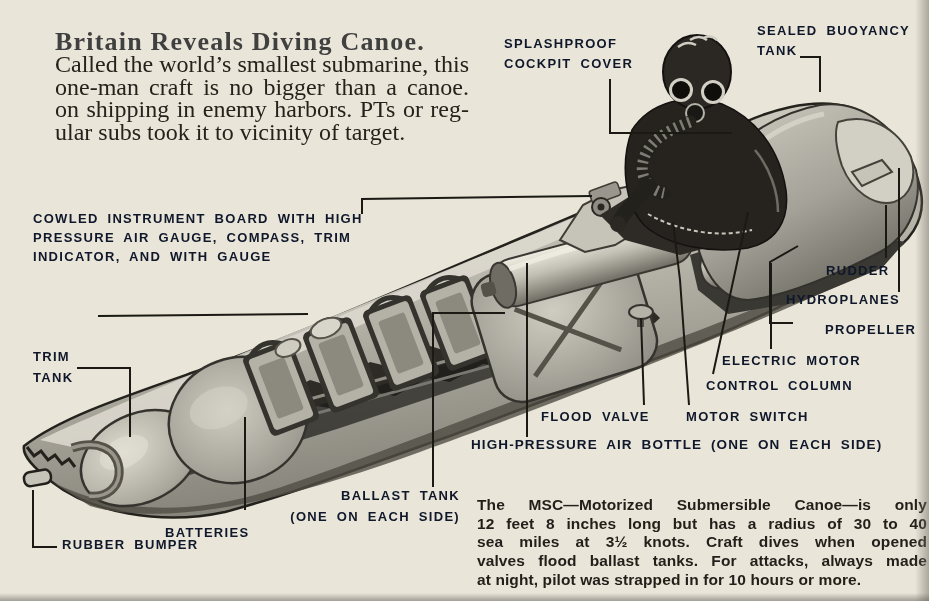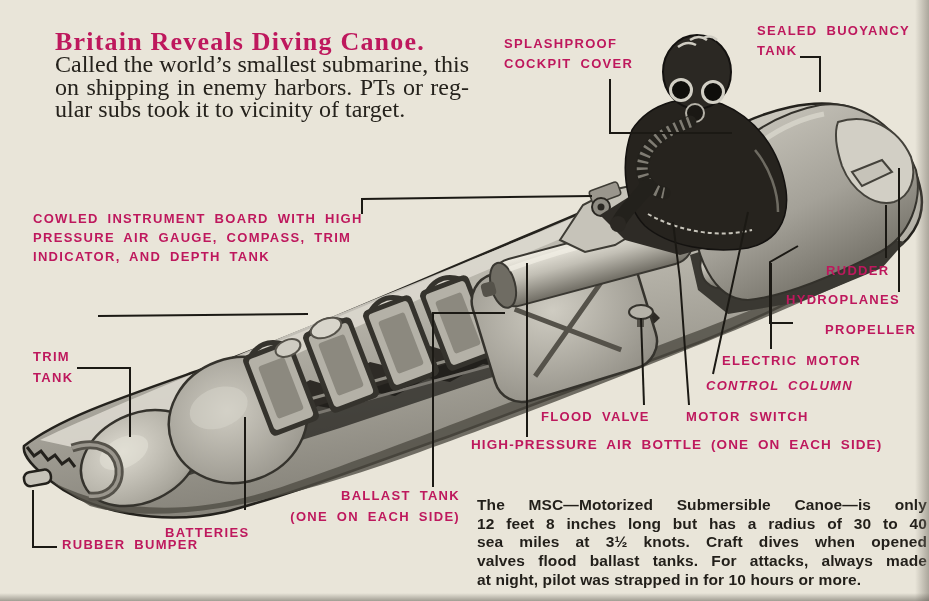--- a/index.html
+++ b/index.html
@@ -10,53 +10,53 @@
   }
   .edge-right { position:absolute; right:0; top:0; width:14px; height:100%;
     background:linear-gradient(to right, rgba(120,116,106,0), rgba(120,116,106,.55)); pointer-events:none; }
   .edge-bottom { position:absolute; left:0; bottom:0; width:100%; height:8px;
     background:linear-gradient(to bottom, rgba(90,87,78,0), rgba(90,87,78,.5)); pointer-events:none; }
   svg.art { position:absolute; left:0; top:0; }
 
   .title {
     position:absolute; left:55px; top:27px;
     font-family:"Liberation Serif", serif; font-weight:700;
-    font-size:26px; letter-spacing:1.2px; color:#be185d; white-space:nowrap;
+    font-size:26px; letter-spacing:1.2px; color:#404040; white-space:nowrap;
   }
   .intro {
     position:absolute; left:55px; top:53px; width:414px;
     font-family:"Liberation Serif", serif; font-size:24px;
     line-height:22.6px; color:#25221c;
   }
   .intro .jline { text-align:justify; text-align-last:justify; }
   .intro .jline.last { text-align-last:left; }
 
   .caption {
     position:absolute; left:477px; top:496px; width:450px;
     font-weight:700; font-size:15.5px; line-height:18.7px;
     letter-spacing:0.1px; color:#221f1a;
   }
   .caption .jline { text-align:justify; text-align-last:justify; }
   .caption .jline.last { text-align-last:left; }
 
   .label {
     position:absolute; font-weight:700; font-size:13px; line-height:19.5px;
-    letter-spacing:1.3px; word-spacing:4px; color:#be185d;
+    letter-spacing:1.3px; word-spacing:4px; color:#0f172a;
     white-space:pre-line;
   }
   .lbl-splashproof { left:504px; top:34px; }
   .lbl-sealed      { left:757px; top:21px; }
   .lbl-cowled      { left:33px;  top:209px; line-height:19px; }
   .lbl-watertight  { left:33px;  top:283px; line-height:21px; }
   .lbl-trim        { left:33px;  top:347px; line-height:20.5px; }
   .lbl-rudder      { left:826px; top:261px; }
   .lbl-hydroplanes { left:786px; top:290px; }
   .lbl-propeller   { left:797px; top:320px;padding-left:28px; }
   .lbl-emotor      { left:722px; top:351px; }
-  .lbl-ccolumn     { left:706px; top:376px;font-style:italic; }
+  .lbl-ccolumn     { left:706px; top:376px; }
   .lbl-mswitch     { left:686px; top:407px; }
   .lbl-fvalve      { left:541px; top:407px; }
   .lbl-airbottle   { left:471px; top:435px; font-size:13.5px; letter-spacing:1.1px; white-space:nowrap; }
   .lbl-ballast     { left:268px; top:486px; width:192px; text-align:right; line-height:20.5px; }
   .lbl-batteries   { left:165px; top:523px; }
   .lbl-bumper      { left:62px;  top:535px; }
 </style>
 </head>
 <body>
 
@@ -280,31 +280,32 @@
       <path d="M 505 313 H 433 V 487"></path>
       <path d="M 245 417 V 510"></path>
       <path d="M 33 490 V 547 H 57"></path>
     </g>
   </svg>
 
   <div class="title">Britain Reveals Diving Canoe.</div>
 
   <div class="intro">
     <div class="jline">Called the world’s smallest submarine, this</div>
+    <div class="jline">one-man craft is no bigger than a canoe.</div>
     <div class="jline">on shipping in enemy harbors. PTs or reg-</div>
     <div class="jline last">ular subs took it to vicinity of target.</div>
   </div>
 
   <div class="label lbl-splashproof">SPLASHPROOF
 COCKPIT COVER</div>
   <div class="label lbl-sealed">SEALED BUOYANCY
 TANK</div>
   <div class="label lbl-cowled">COWLED INSTRUMENT BOARD WITH HIGH
 PRESSURE AIR GAUGE, COMPASS, TRIM
-INDICATOR, AND DEPTH TANK</div>
+INDICATOR, AND WITH GAUGE</div>
   <div class="label lbl-trim">TRIM
 TANK</div>
   <div class="label lbl-rudder">RUDDER</div>
   <div class="label lbl-hydroplanes">HYDROPLANES</div>
   <div class="label lbl-propeller">PROPELLER</div>
   <div class="label lbl-emotor">ELECTRIC MOTOR</div>
   <div class="label lbl-ccolumn">CONTROL COLUMN</div>
   <div class="label lbl-mswitch">MOTOR SWITCH</div>
   <div class="label lbl-fvalve">FLOOD VALVE</div>
   <div class="label lbl-airbottle">HIGH-PRESSURE AIR BOTTLE (ONE ON EACH SIDE)</div>

